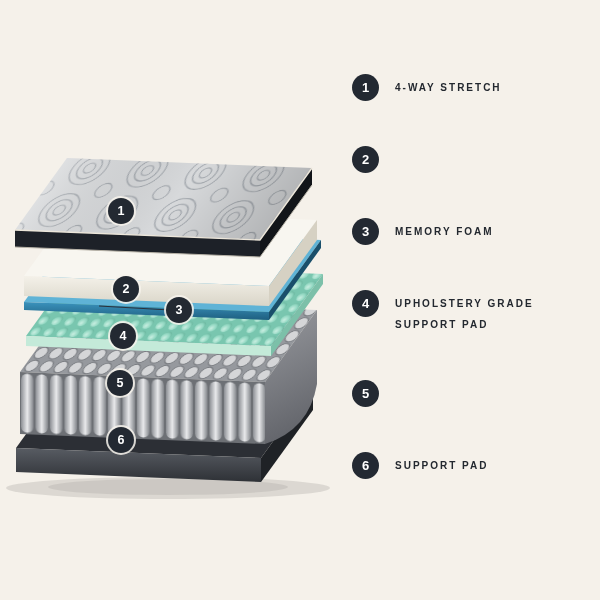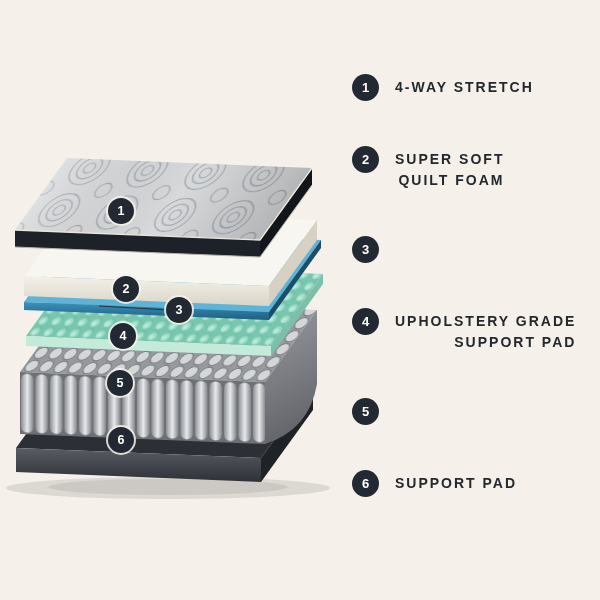--- a/index.html
+++ b/index.html
@@ -39,27 +39,26 @@
     margin-bottom:45px;
   }
   .legend-badge{
     flex:0 0 27px;
     width:27px;height:27px;border-radius:50%;
     background:var(--badge);
     color:#ffffff;font-size:13px;font-weight:bold;
     display:flex;align-items:center;justify-content:center;
   }
   .legend-text{
-    font-size:14px;font-weight:bold;
+    font-size:10px;font-weight:bold;
     letter-spacing:2px;
     color:var(--text);
     line-height:21px;
     padding-top:3px;
     text-transform:uppercase;
-    text-align:right;
   }
   .legend-text span{display:block;white-space:nowrap;}
 </style>
 </head>
 <body>
 
 <div class="canvas">
 
   <svg class="mattress-svg" viewBox="0 0 345 420" aria-hidden="true">
     <defs>
@@ -192,29 +191,26 @@
 
     <div class="legend-item">
       <div class="legend-badge">1</div>
       <div class="legend-text">
         <span>4-WAY STRETCH</span>
       </div>
     </div>
 
     <div class="legend-item">
       <div class="legend-badge">2</div>
-      <div class="legend-text">
-        <span>SUPER SOFT</span>
-        <span>QUILT FOAM</span>
-      </div>
     </div>
 
     <div class="legend-item">
       <div class="legend-badge">3</div>
       <div class="legend-text">
+        <span>MEMORY FOAM</span>
       </div>
     </div>
 
     <div class="legend-item">
       <div class="legend-badge">4</div>
       <div class="legend-text">
         <span>UPHOLSTERY GRADE</span>
         <span>SUPPORT PAD</span>
       </div>
     </div>

